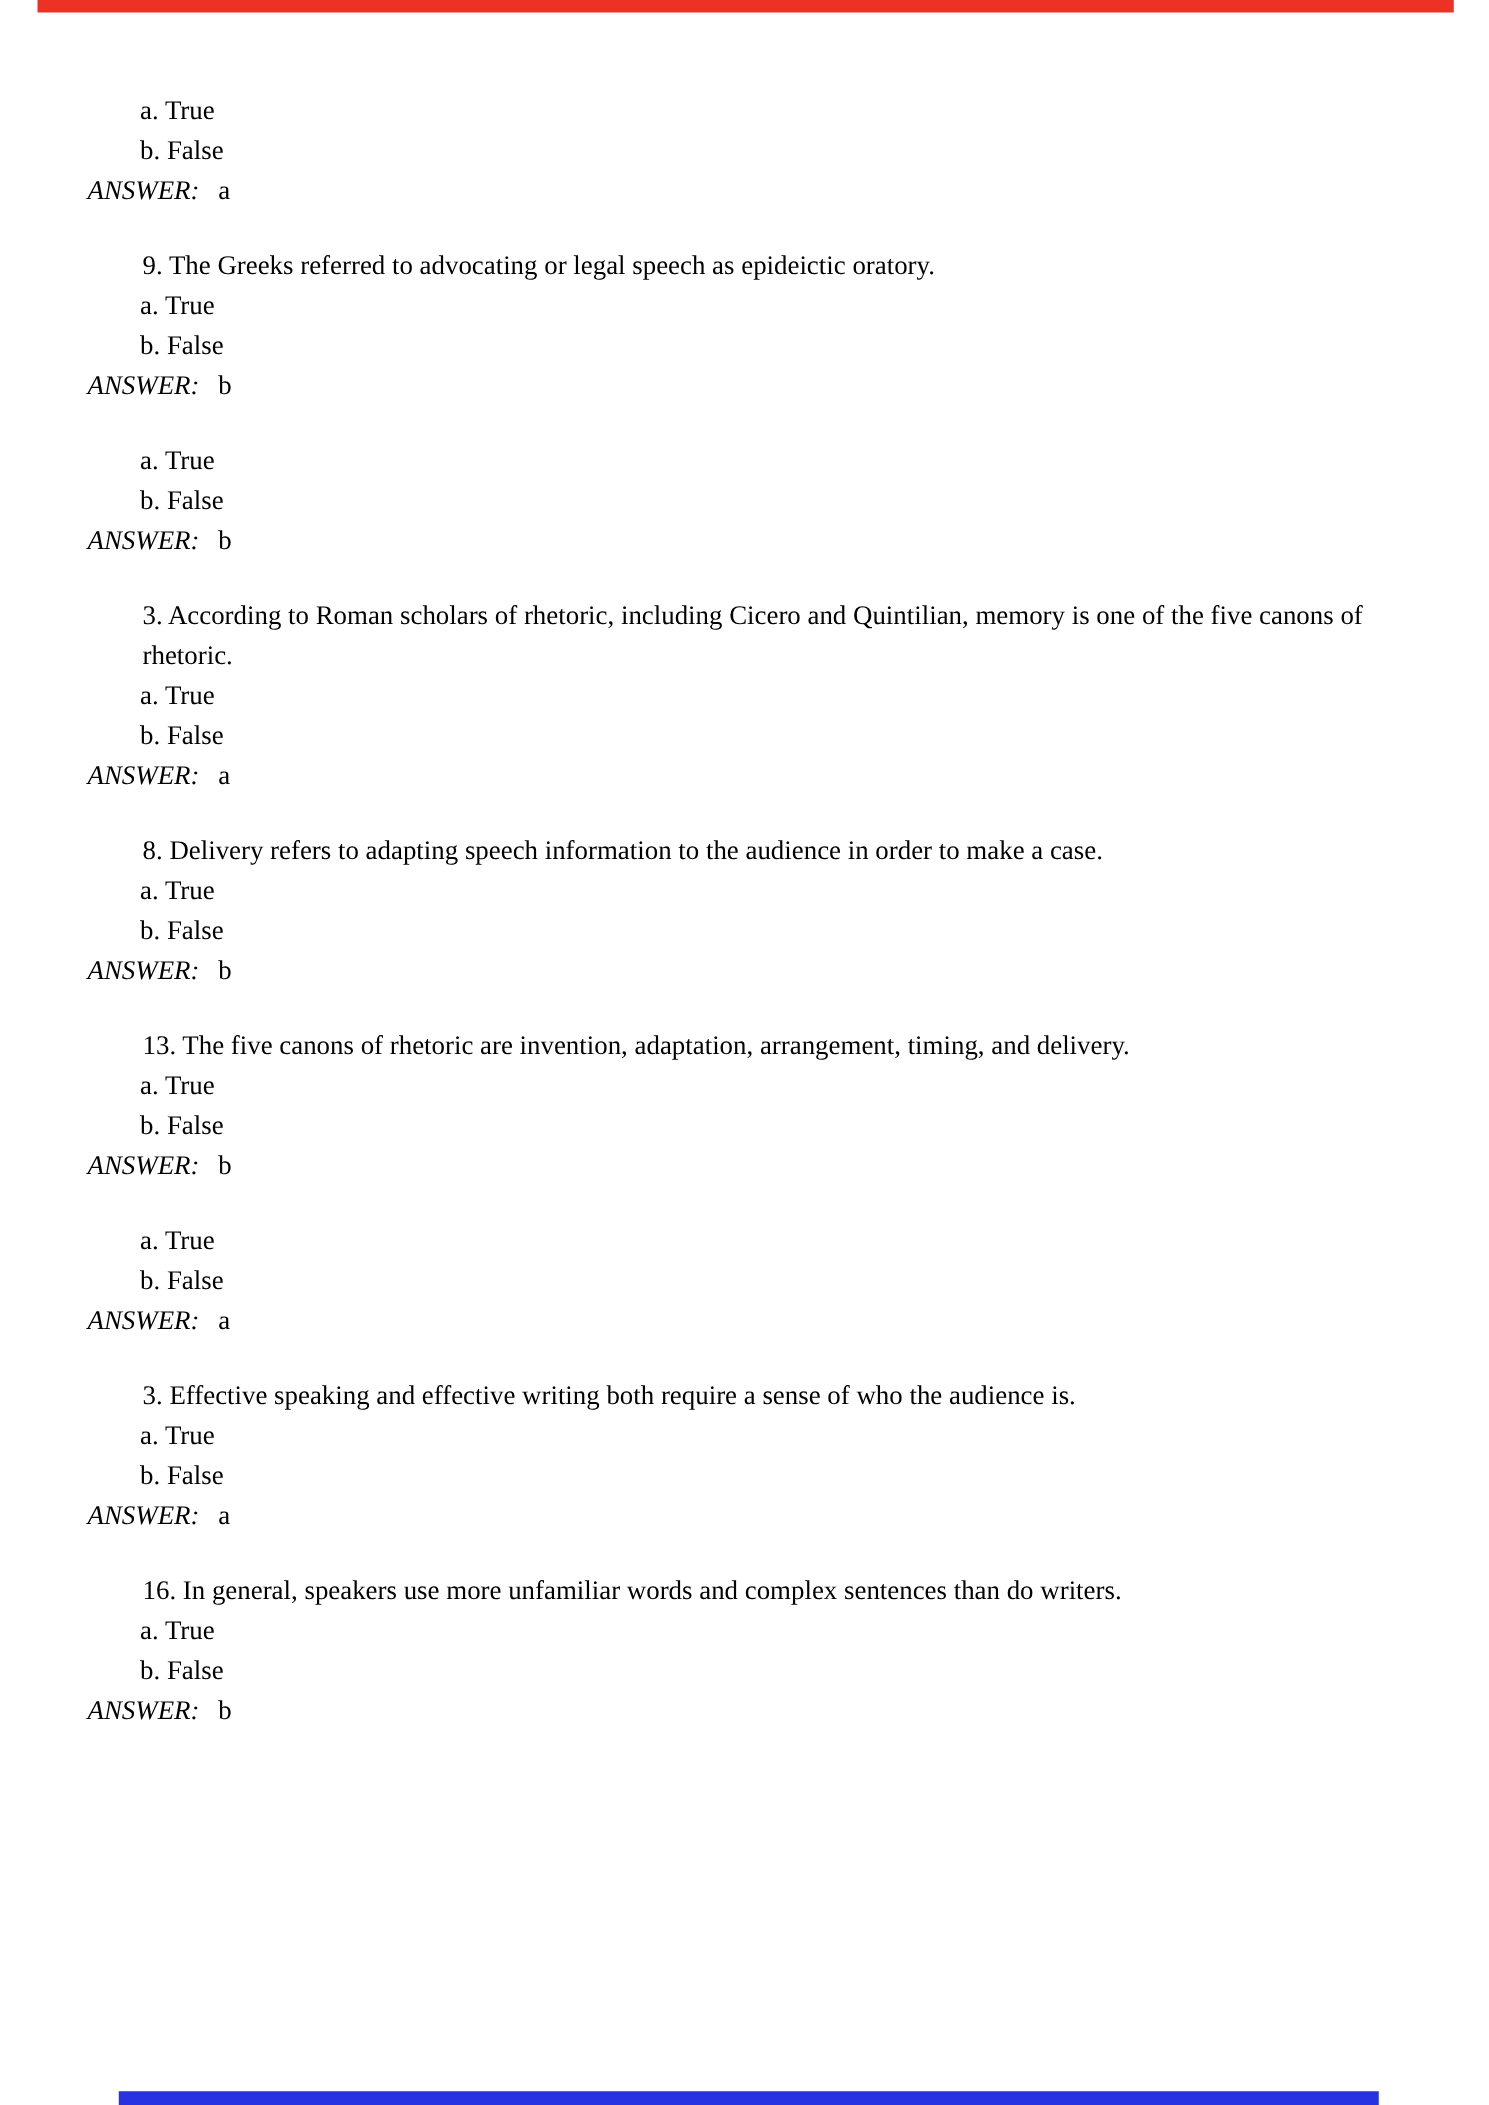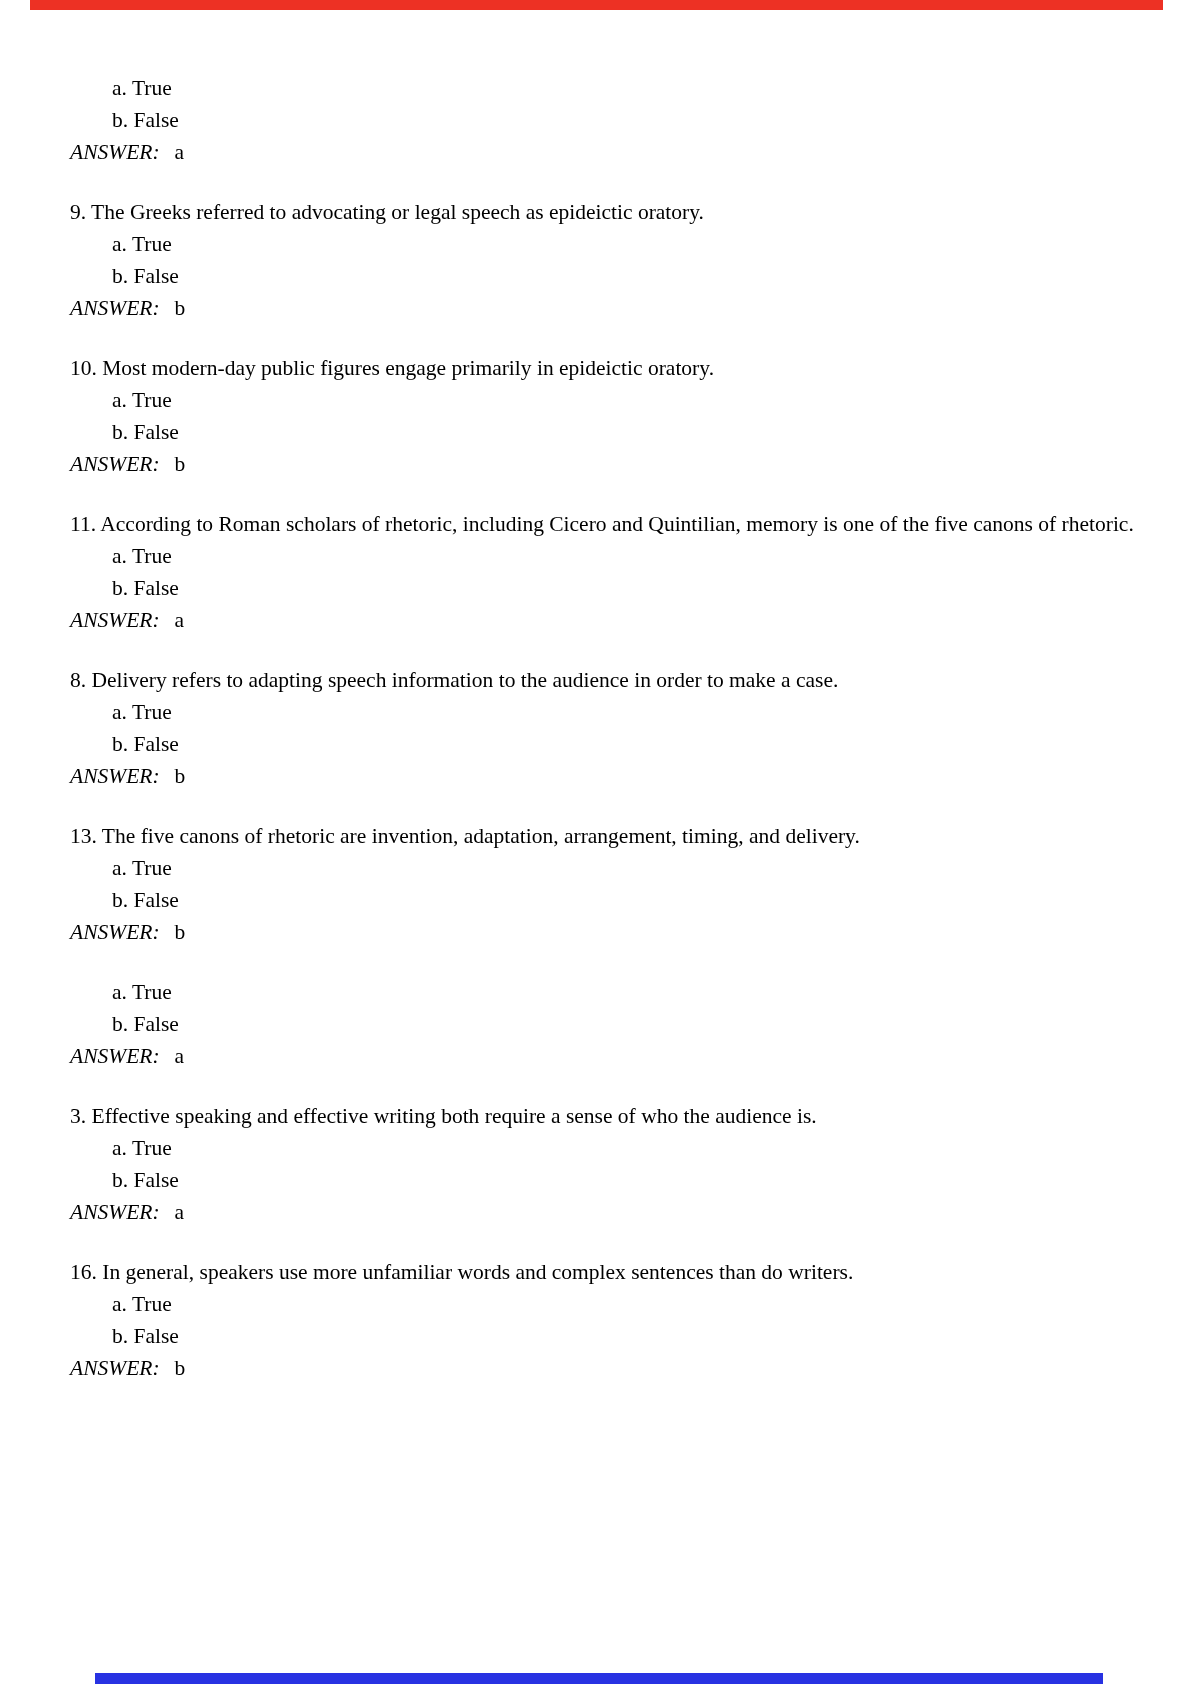--- a/index.html
+++ b/index.html
@@ -19,21 +19,21 @@
   .content {
     position: absolute;
     top: 72px;
     left: 70px;
     width: 1080px;
     font-size: 21.5px;
     line-height: 32px;
   }
   .question-block { margin-top: 28px; }
   .question-block:first-child { margin-top: 0; }
-  .q-text { white-space: normal; }
+  .q-text { white-space: normal; margin-left: 44px; }
   .option { padding-left: 42px; }
   .answer-line { }
   .answer-label { font-style: italic; }
   .answer-value { display: inline-block; margin-left: 15px; font-style: normal; }
 </style>
 </head>
 <body>
 
 <div id="top-bar" class="edge-bar" style="background: rgb(237, 49, 36);"></div>
 
@@ -50,30 +50,29 @@
   <div class="question-block">
     <div class="q-text">9. The Greeks referred to advocating or legal speech as epideictic oratory.</div>
     <div class="option">a. True</div>
     <div class="option">b. False</div>
     <div class="answer-line">
       <span class="answer-label">ANSWER:</span><span class="answer-value">b</span>
     </div>
   </div>
 
   <div class="question-block">
-    <div class="q-text">10. Most modern-day public figures engage primarily in epideictic oratory.</div>
     <div class="option">a. True</div>
     <div class="option">b. False</div>
     <div class="answer-line">
       <span class="answer-label">ANSWER:</span><span class="answer-value">b</span>
     </div>
   </div>
 
   <div class="question-block">
-    <div class="q-text">11. According to Roman scholars of rhetoric, including Cicero and Quintilian, memory is one of the five canons of rhetoric.</div>
+    <div class="q-text">3. According to Roman scholars of rhetoric, including Cicero and Quintilian, memory is one of the five canons of rhetoric.</div>
     <div class="option">a. True</div>
     <div class="option">b. False</div>
     <div class="answer-line">
       <span class="answer-label">ANSWER:</span><span class="answer-value">a</span>
     </div>
   </div>
 
   <div class="question-block">
     <div class="q-text">8. Delivery refers to adapting speech information to the audience in order to make a case.</div>
     <div class="option">a. True</div>

